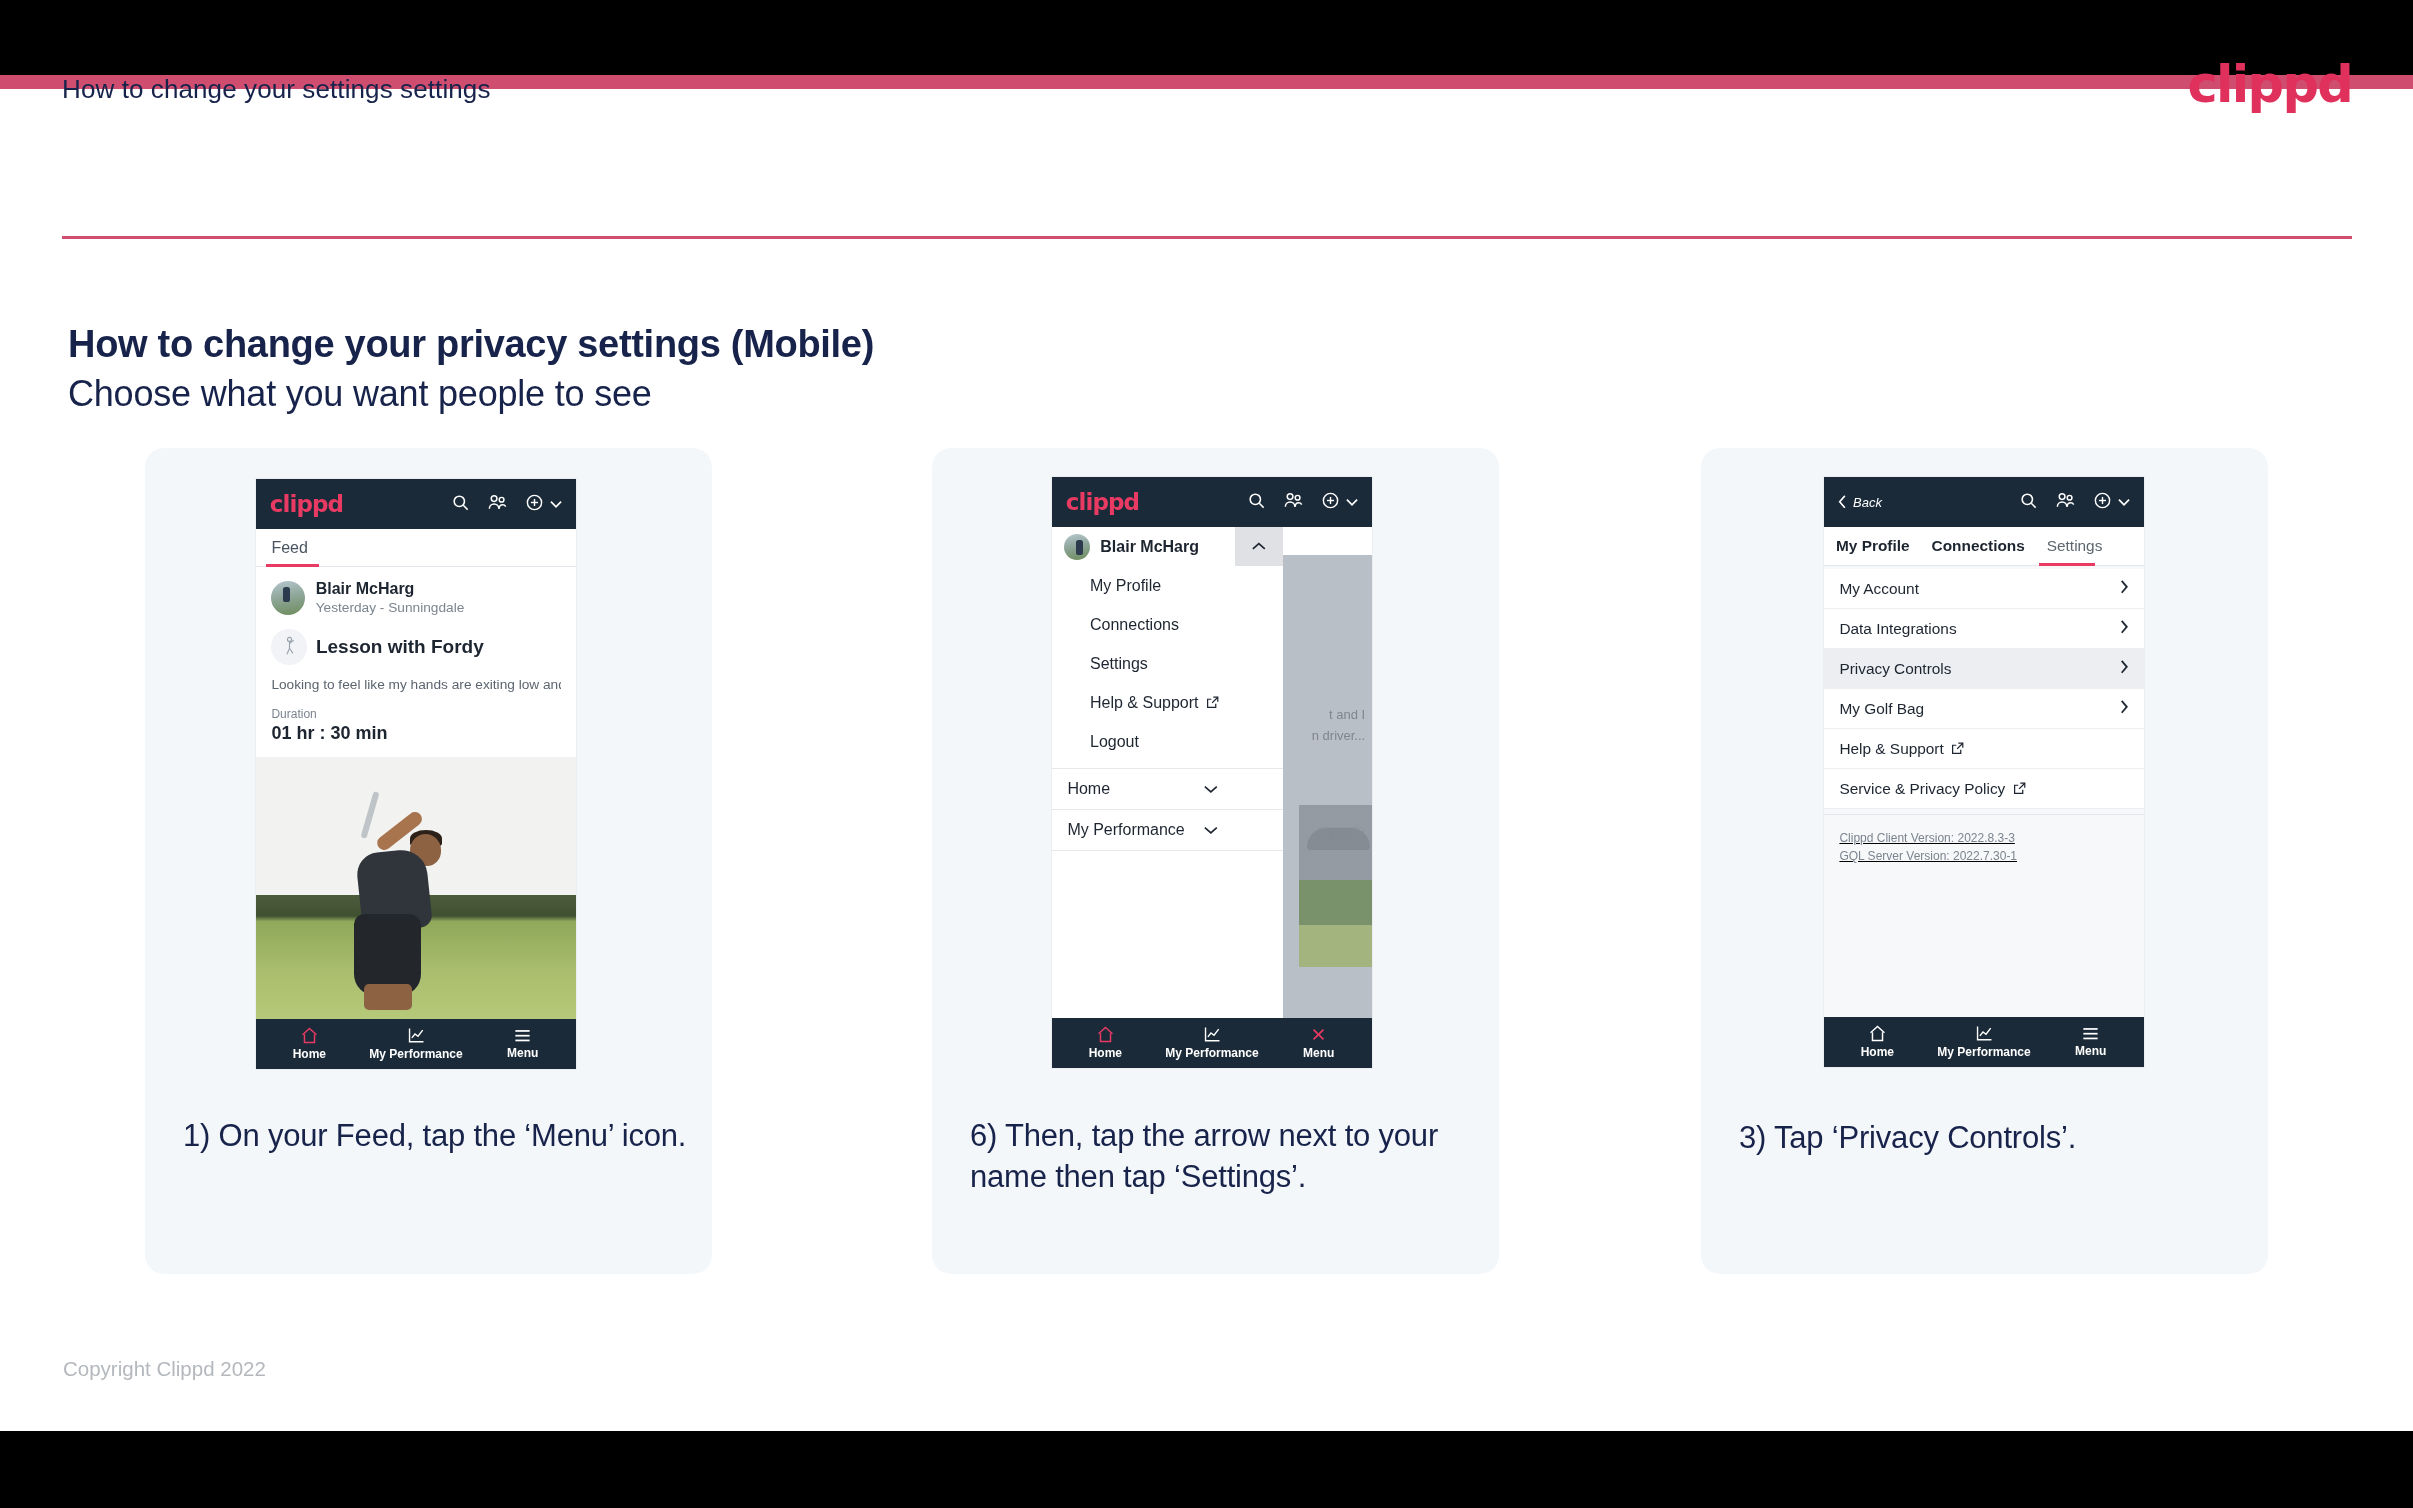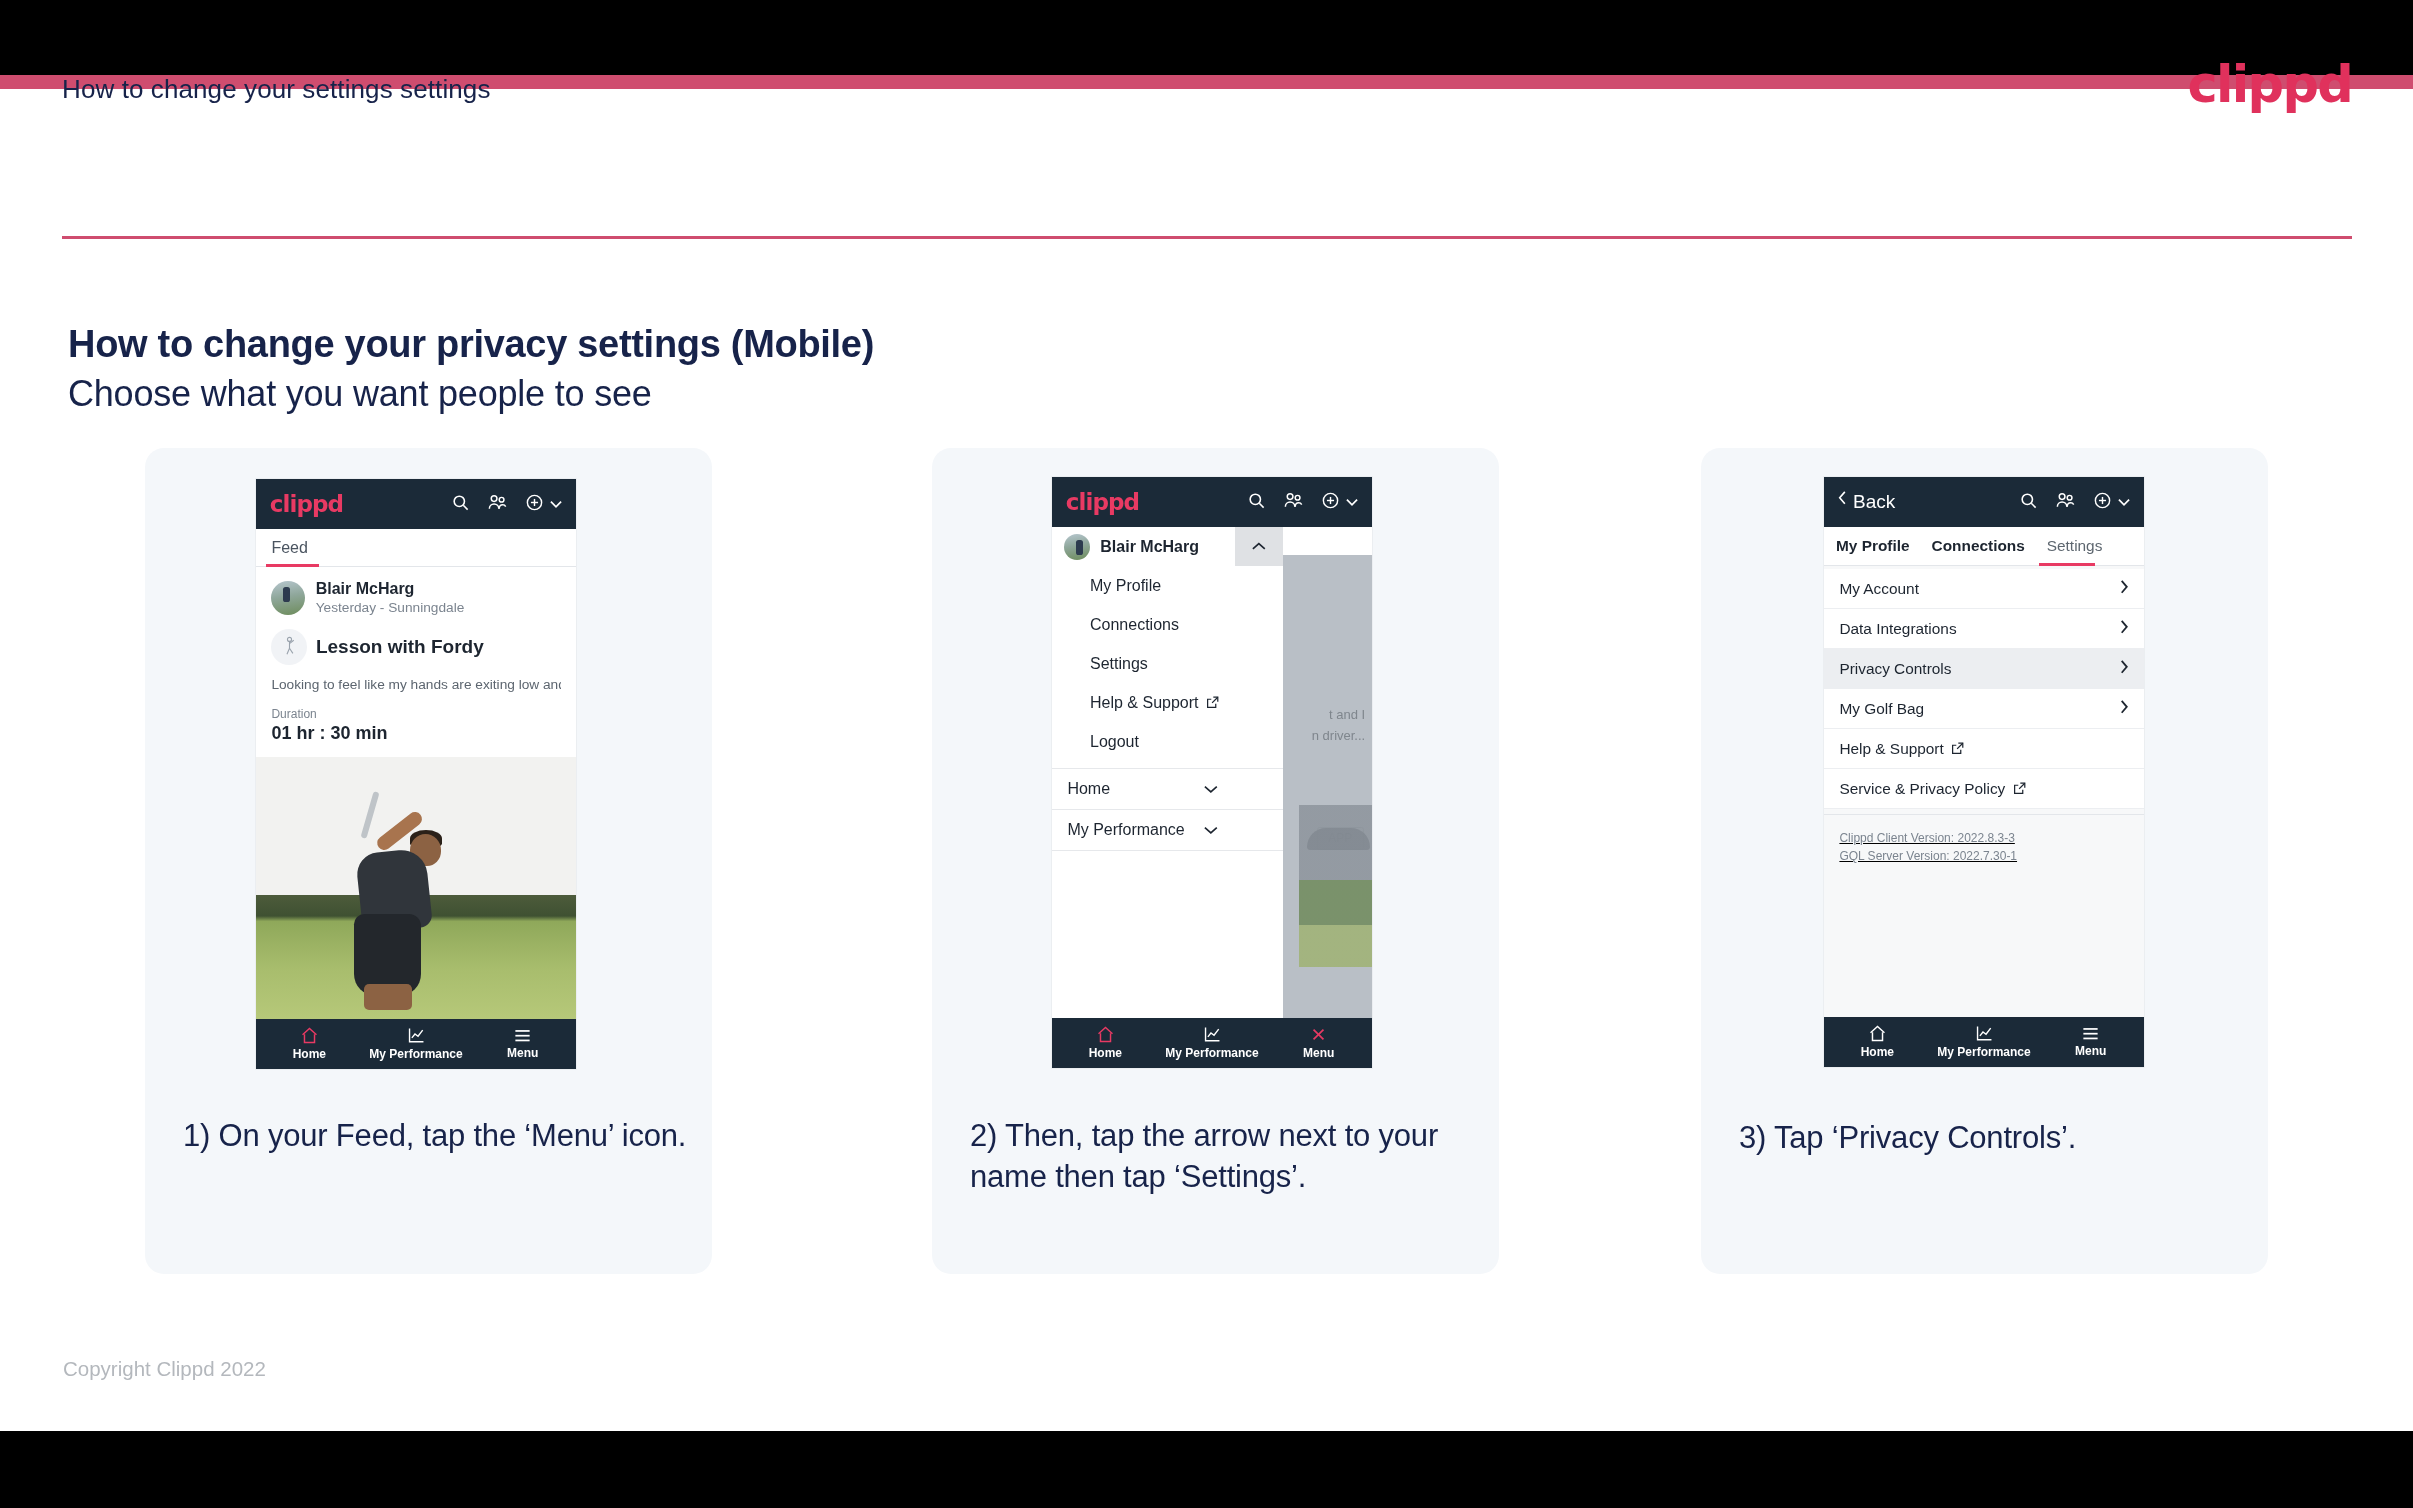--- a/index.html
+++ b/index.html
@@ -70,21 +70,21 @@
   }
   .phone-topbar {
     height:50px; background:#1b2a38; position:relative;
     display:flex; align-items:center; padding:0 13.7px;
   }
   .phone-logo {
     font-size:23px; font-weight:bold; color:#e83a63;
     letter-spacing:-0.9px; font-family:"DejaVu Sans", sans-serif;
   }
   .phone-back {
-    font-size:19px; color:#ffffff; display:flex; align-items:flex-start; gap:6px;
+    font-size:13px; color:#ffffff; display:flex; align-items:flex-start; gap:6px;font-style:italic;
   }
   .topbar-icons {
     margin-left:auto; display:flex; align-items:center; gap:17px;
   }
   .ic { display:block; }
 
   
   .feed-tabs {
     height:38px; border-bottom:0.9px solid #e3e6ea; position:relative;
     display:flex; align-items:center; padding:0 15.4px;
@@ -474,21 +474,21 @@
         <div class="nav-item">
           <svg width="19" height="17" viewBox="0 0 24 24" stroke="#e83a63" stroke-width="2.4">
               <line x1="5" y1="5" x2="19" y2="19"></line>
               <line x1="19" y1="5" x2="5" y2="19"></line>
             </svg>
           <span class="nav-label">Menu</span>
         </div>
       </div>
     </div>
 
-    <div class="step-caption" style="top:668px;">2) Then, tap the arrow next to your name then tap ‘Settings’.</div>
+    <div class="step-caption" style="top:668px;">6) Then, tap the arrow next to your name then tap ‘Settings’.</div>
   </div>
 
   <div class="step-card c3">
     <div class="phone" style="left:123px; top:29px; height:590px; position:absolute; background:#f7f8f9;">
 
       <div class="phone-topbar">
         <span class="phone-back">
           <svg width="9.4" height="13.7" viewBox="0 0 11 16" fill="none" stroke="#fff" stroke-width="1.9">
               <polyline points="8,1 2,8 8,15"></polyline>
             </svg>

